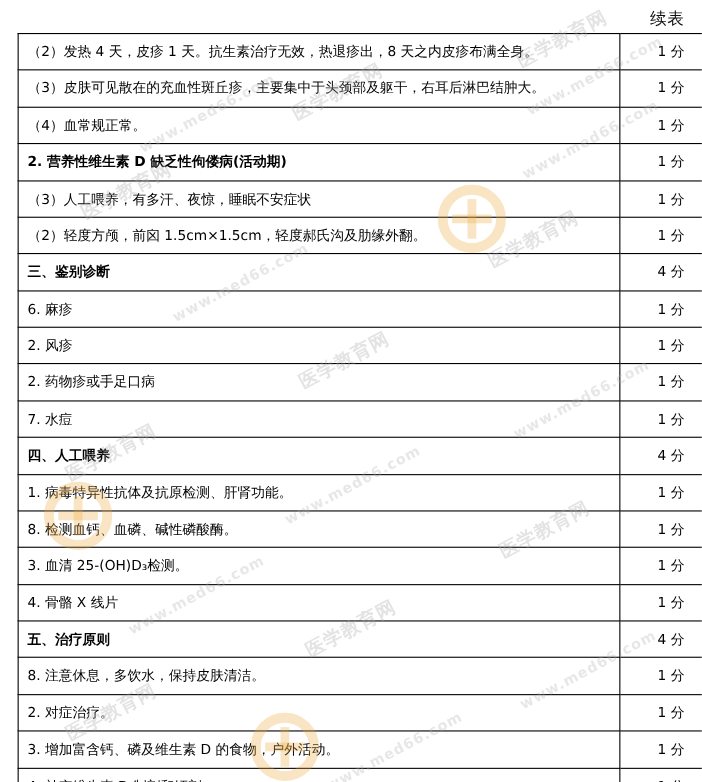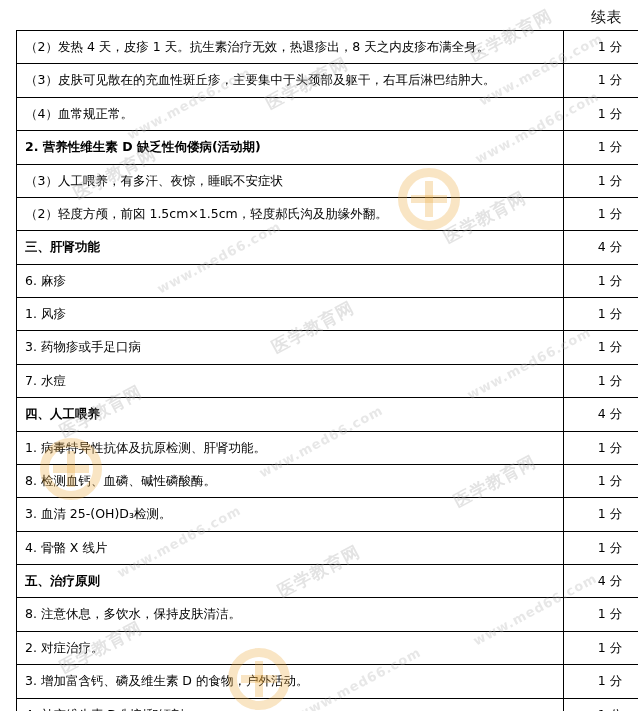--- a/index.html
+++ b/index.html
@@ -137,33 +137,33 @@
           </tr>
           <tr>
             <td class="text-cell">（3）人工喂养，有多汗、夜惊，睡眠不安症状</td>
             <td class="score-cell">1 分</td>
           </tr>
           <tr>
             <td class="text-cell">（2）轻度方颅，前囟 1.5cm×1.5cm，轻度郝氏沟及肋缘外翻。</td>
             <td class="score-cell">1 分</td>
           </tr>
           <tr>
-            <td class="text-cell bold">三、肝肾功能</td>
+            <td class="text-cell bold">三、鉴别诊断</td>
             <td class="score-cell">4 分</td>
           </tr>
           <tr>
             <td class="text-cell">6. 麻疹</td>
             <td class="score-cell">1 分</td>
           </tr>
           <tr>
-            <td class="text-cell">1. 风疹</td>
-            <td class="score-cell">1 分</td>
-          </tr>
-          <tr>
-            <td class="text-cell">3. 药物疹或手足口病</td>
+            <td class="text-cell">2. 风疹</td>
+            <td class="score-cell">1 分</td>
+          </tr>
+          <tr>
+            <td class="text-cell">2. 药物疹或手足口病</td>
             <td class="score-cell">1 分</td>
           </tr>
           <tr>
             <td class="text-cell">7. 水痘</td>
             <td class="score-cell">1 分</td>
           </tr>
           <tr>
             <td class="text-cell bold">四、人工喂养</td>
             <td class="score-cell">4 分</td>
           </tr>

